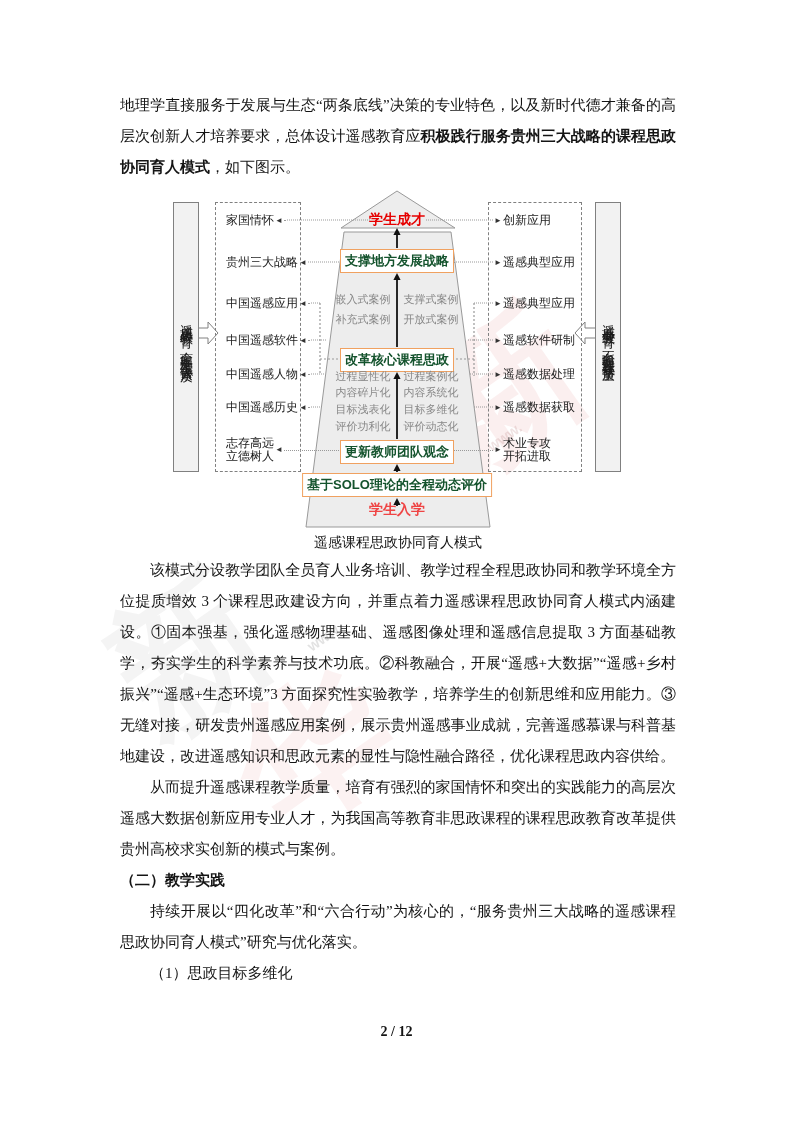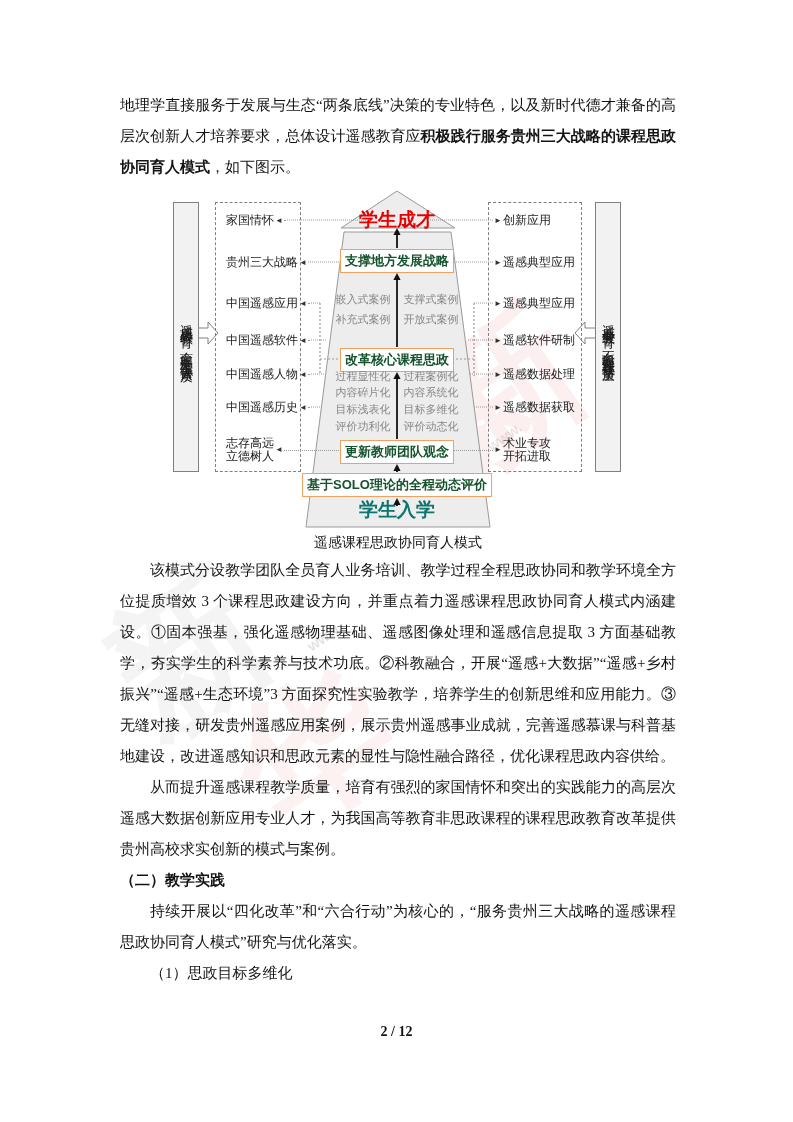--- a/index.html
+++ b/index.html
@@ -22,21 +22,21 @@
   .vbar span{writing-mode:vertical-rl;text-orientation:upright;font-size:13px;
              letter-spacing:2px;color:#1a1a1a;}
   .dashbox{position:absolute;border:1px dashed #808080;}
   .d-row{position:absolute;display:flex;align-items:center;font-size:12px;color:#1a1a1a;}
   .d-row .lbl{white-space:pre-line;line-height:13px;flex:none;}
   .d-row .arr{flex:none;font-size:8px;color:#333;margin:0 1px;line-height:8px;}
   .d-row .dots{flex:1;height:0;border-top:1.5px dotted #999;}
   .obox{position:absolute;transform:translate(-50%,-50%);background:#fff;
         border:1.5px solid #f0a160;padding:2px 4px;font-size:13px;font-weight:bold;
         white-space:nowrap;color:#14532d;}
-  .redlbl{position:absolute;transform:translate(-50%,-50%);font-size:19px;
+  .redlbl{position:absolute;transform:translate(-50%,-50%);font-size:14px;
           font-weight:bold;white-space:nowrap;}
   .case-row{position:absolute;left:234px;transform:translate(-50%,-50%);display:flex;
             gap:10px;font-size:11px;color:#878787;white-space:nowrap;}
   .case-row span{display:inline-block;width:58px;text-align:center;}
   .wm{position:absolute;font-family:"Liberation Sans","DejaVu Sans",sans-serif;
       font-weight:bold;pointer-events:none;}
 </style>
 </head>
 <body>
 
@@ -80,21 +80,21 @@
         <span>遥感思政教育：全面提升学生综合素质</span>
       </div>
       <div class="vbar" style="left:432px;top:13px;height:268px;">
         <span>遥感专业教育：不断提升课程教学质量</span>
       </div>
 
       <div class="dashbox" style="left:52px;top:13px;width:84px;height:268px;"></div>
       <div class="dashbox" style="left:325px;top:13px;width:92px;height:268px;"></div>
 
       <div class="redlbl" style="left: 234px; top: 31px; color: rgb(230, 0, 0);">学生成才</div>
-      <div class="redlbl" style="left: 234px; top: 321px; color: #0f766e;">学生入学</div>
+      <div class="redlbl" style="left: 234px; top: 321px; color: #ef4444;">学生入学</div>
 
       <div id="diagram-dynamic">
           <div class="d-row" style="left: 63px; top: 31px; width: 144px; transform: translateY(-50%);">
             <span class="lbl">家国情怀</span>
             <span class="arr">◄</span>
             <span class="dots"></span>
           </div>
           <div class="d-row" style="left: 63px; top: 73px; width: 115px; transform: translateY(-50%);">
             <span class="lbl">贵州三大战略</span>
             <span class="arr">◄</span>

